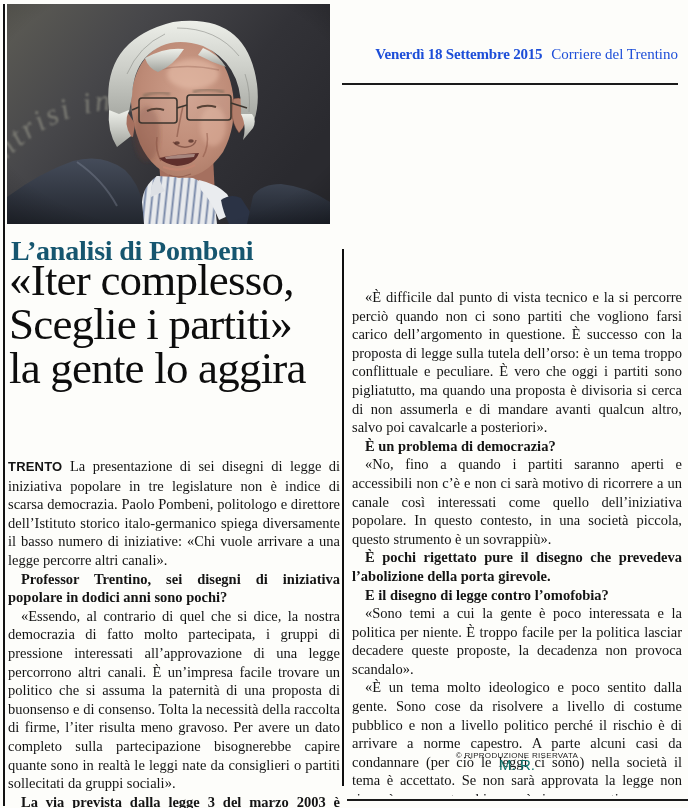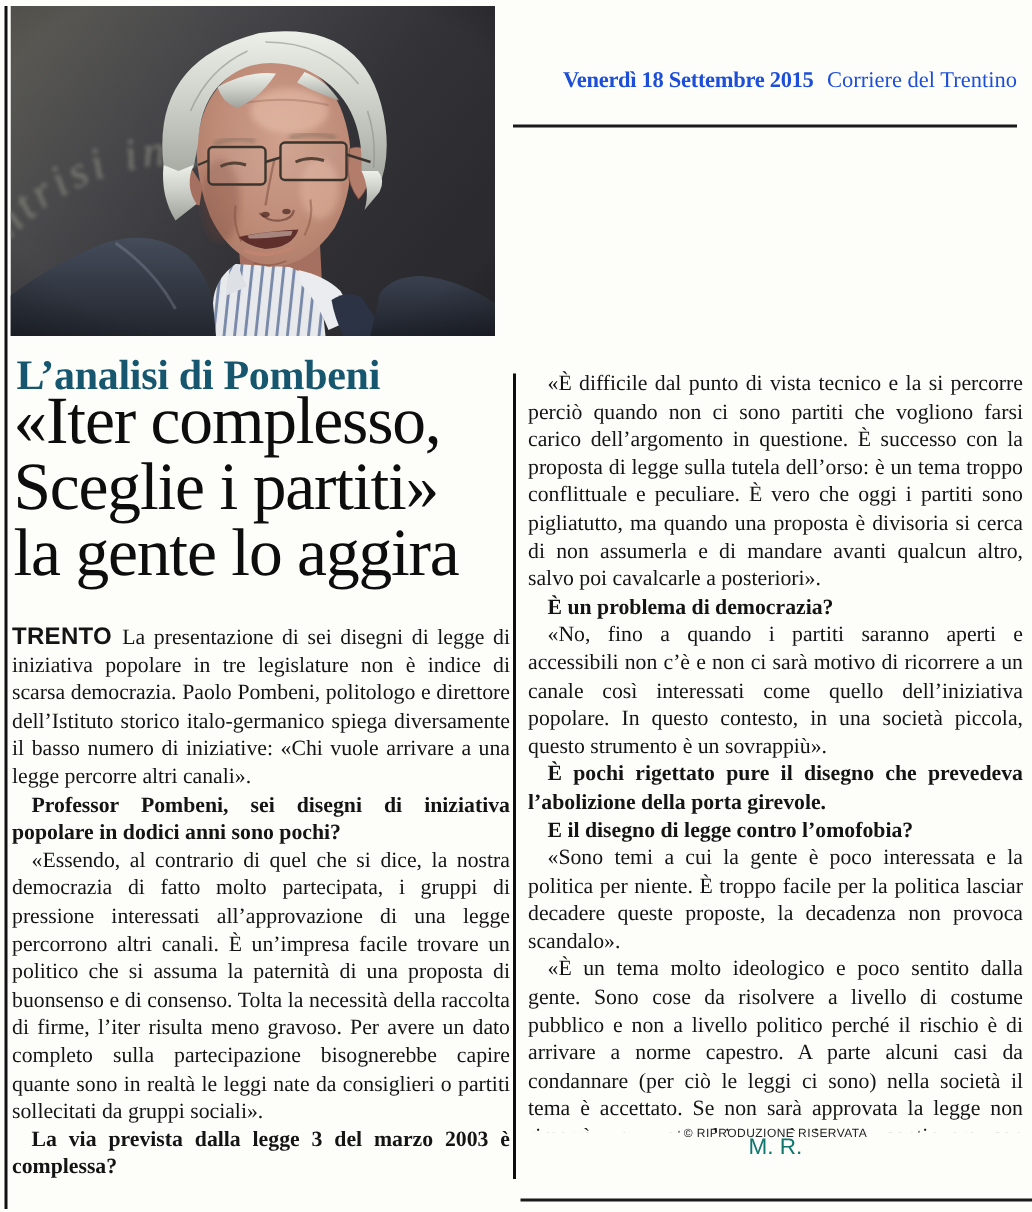--- a/index.html
+++ b/index.html
@@ -17,28 +17,28 @@
   .masthead .date{font-weight:bold;margin-right:9px;letter-spacing:-0.2px;}
   .masthead .paper{font-weight:normal;}
   .masthead-rule{position:absolute;left:342px;top:83px;width:336px;height:2px;background:#1a1a1a;}
   .kicker{position:absolute;left:11px;top:235px;width:330px;
     font-family:"Liberation Serif",serif;font-weight:bold;font-size:28px;
     color:#16566f;letter-spacing:-0.2px;}
   .headline{position:absolute;left:9px;top:258px;width:334px;
     font-size:45px;line-height:44px;letter-spacing:-0.8px;color:#0d0d0d;
     font-family:"Liberation Serif","DejaVu Serif",serif;white-space:nowrap;}
   .col{position:absolute;overflow:hidden;font-size:14.5px;line-height:18.6px;
-    text-align:justify;}
+    text-align:justify;margin-top:41px;}
   #col-left{left:8px;top:416px;width:332px;height:392px;}
   #col-right{left:352px;top:247px;width:330px;height:508px;}
   .col p{margin:0;text-indent:13px;}
   .col p.lead{text-indent:0;}
   .col p.question{font-weight:bold;}
   .lead-loc{font-family:"Liberation Sans","DejaVu Sans",sans-serif;
-    font-weight:bold;font-size:16px;letter-spacing:0.2px;}
+    font-weight:bold;font-size:13px;letter-spacing:0.2px;}
   .col-divider{position:absolute;left:342px;top:249px;width:2px;height:537px;background:#0e0e0e;}
   .byline{position:absolute;left:352px;top:756px;width:330px;text-align:center;
     font-family:"Liberation Sans","DejaVu Sans",sans-serif;font-weight:normal;font-size:15px;color:#0f766e;}
   .copyright{position:absolute;left:352px;top:751px;width:330px;text-align:center;
     font-family:"Liberation Sans","DejaVu Sans",sans-serif;font-size:8px;
     letter-spacing:0.3px;color:#222;}
   .bottom-rule{position:absolute;left:347px;top:799px;width:341px;height:2px;background:#1a1a1a;}
 </style>
 </head>
 <body>
@@ -155,21 +155,21 @@
 
 <div class="kicker">L’analisi di Pombeni</div>
 <div class="headline">
   <div>«Iter complesso,</div>
   <div>Sceglie i partiti»</div>
   <div>la gente lo aggira</div>
 </div>
 
 <div class="col" id="col-left">
     <p class="para lead"><span class="lead-loc">TRENTO </span>La presentazione di sei disegni di legge di iniziativa popolare in tre legislature non è indice di scarsa democrazia. Paolo Pombeni, politologo e direttore dell’Istituto storico italo-germanico spiega diversamente il basso numero di iniziative: «Chi vuole arrivare a una legge percorre altri canali».</p>
-    <p class="para question">Professor Pombeni, sei disegni di iniziativa popolare in dodici anni sono pochi?</p>
+    <p class="para question">Professor Trentino, sei disegni di iniziativa popolare in dodici anni sono pochi?</p>
     <p class="para answer">«Essendo, al contrario di quel che si dice, la nostra democrazia di fatto molto partecipata, i gruppi di pressione interessati all’approvazione di una legge percorrono altri canali. È un’impresa facile trovare un politico che si assuma la paternità di una proposta di buonsenso e di consenso. Tolta la necessità della raccolta di firme, l’iter risulta meno gravoso. Per avere un dato completo sulla partecipazione bisognerebbe capire quante sono in realtà le leggi nate da consiglieri o partiti sollecitati da gruppi sociali».</p>
     <p class="para question">La via prevista dalla legge 3 del marzo 2003 è complessa?</p>
   </div>
 <div class="col-divider"></div>
 <div class="col" id="col-right">
     <p class="para answer">«È difficile dal punto di vista tecnico e la si percorre perciò quando non ci sono partiti che vogliono farsi carico dell’argomento in questione. È successo con la proposta di legge sulla tutela dell’orso: è un tema troppo conflittuale e peculiare. È vero che oggi i partiti sono pigliatutto, ma quando una proposta è divisoria si cerca di non assumerla e di mandare avanti qualcun altro, salvo poi cavalcarle a posteriori».</p>
     <p class="para question">È un problema di democrazia?</p>
     <p class="para answer">«No, fino a quando i partiti saranno aperti e accessibili non c’è e non ci sarà motivo di ricorrere a un canale così interessati come quello dell’iniziativa popolare. In questo contesto, in una società piccola, questo strumento è un sovrappiù».</p>
     <p class="para question">È pochi rigettato pure il disegno che prevedeva l’abolizione della porta girevole.</p>
     <p class="para question">E il disegno di legge contro l’omofobia?</p>

